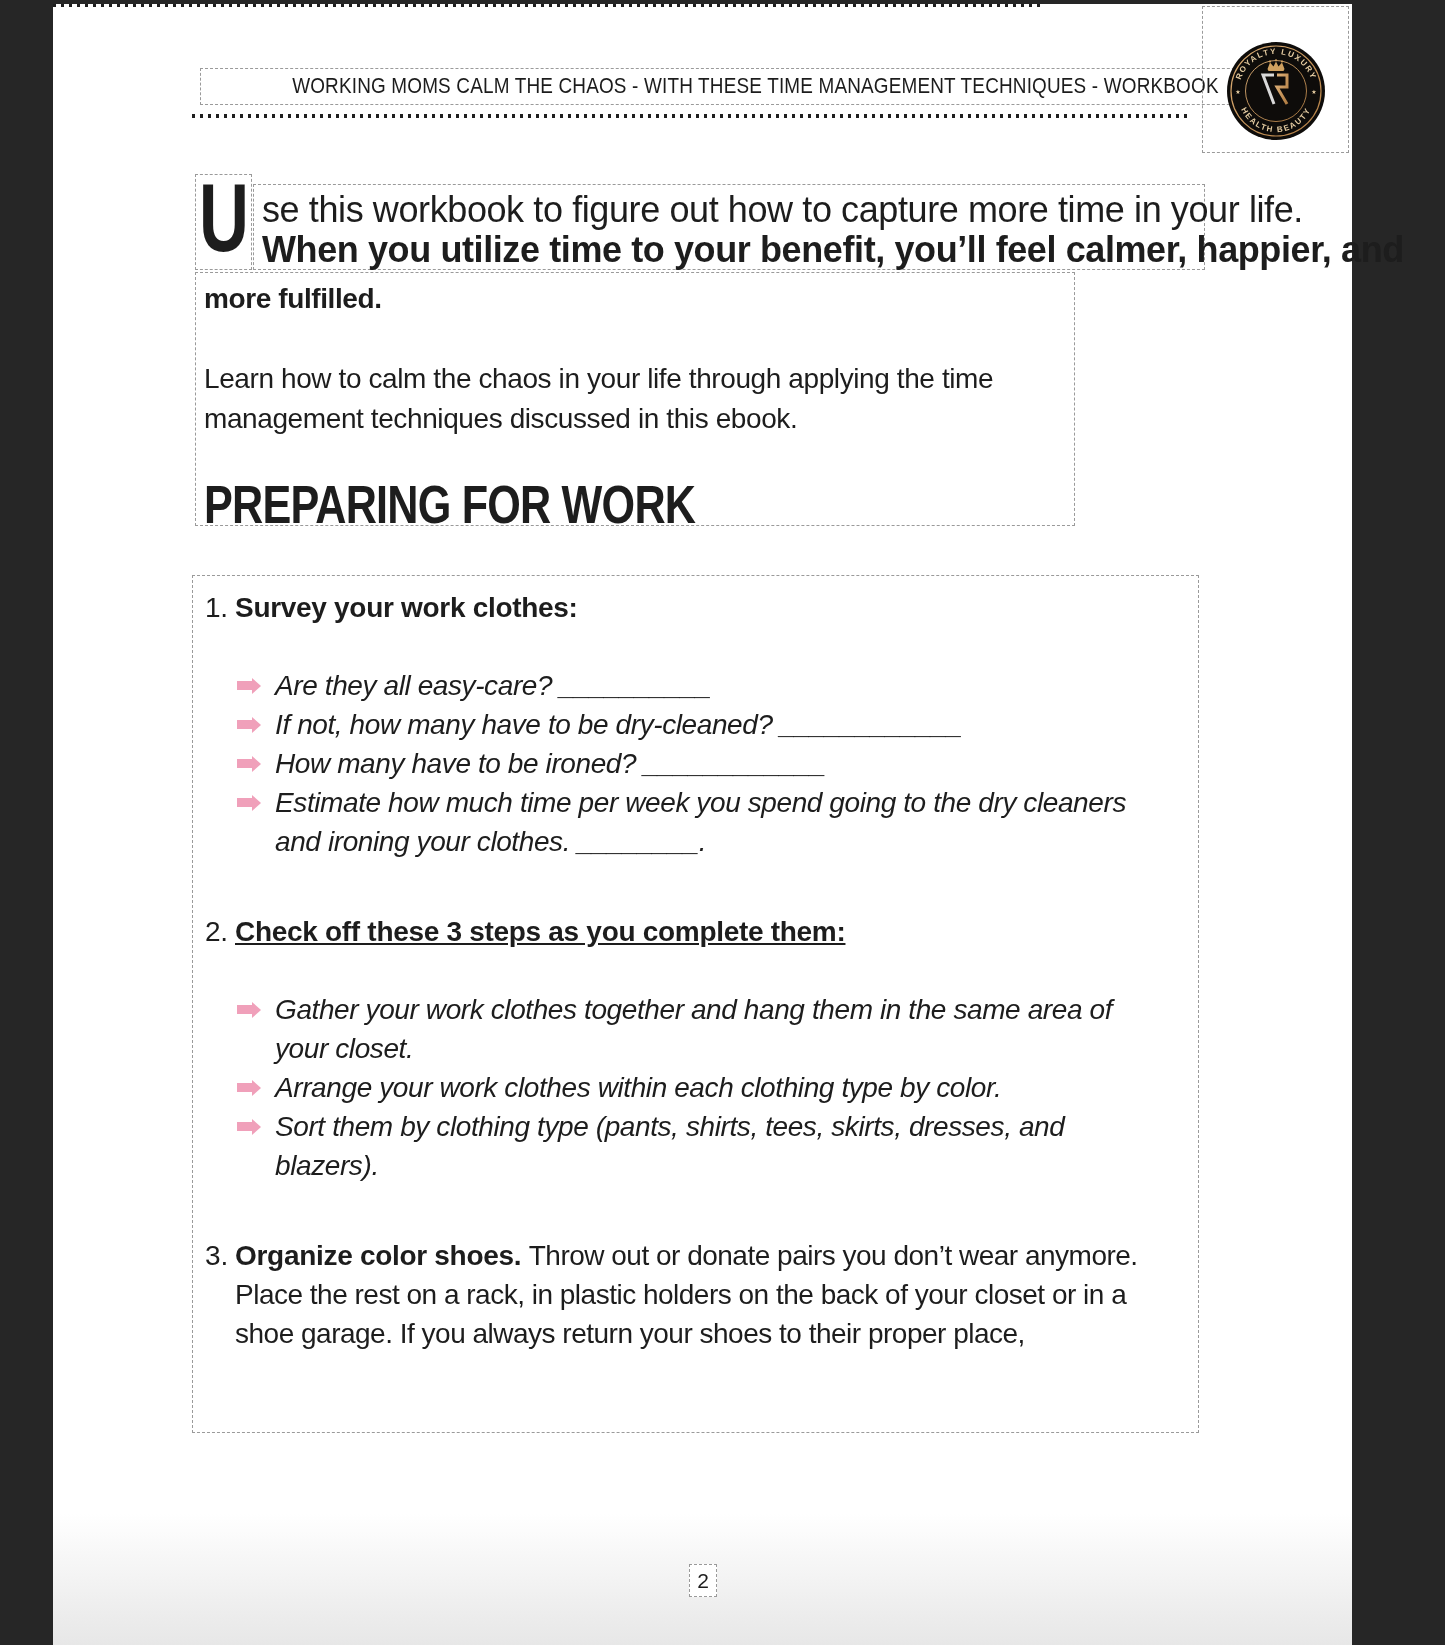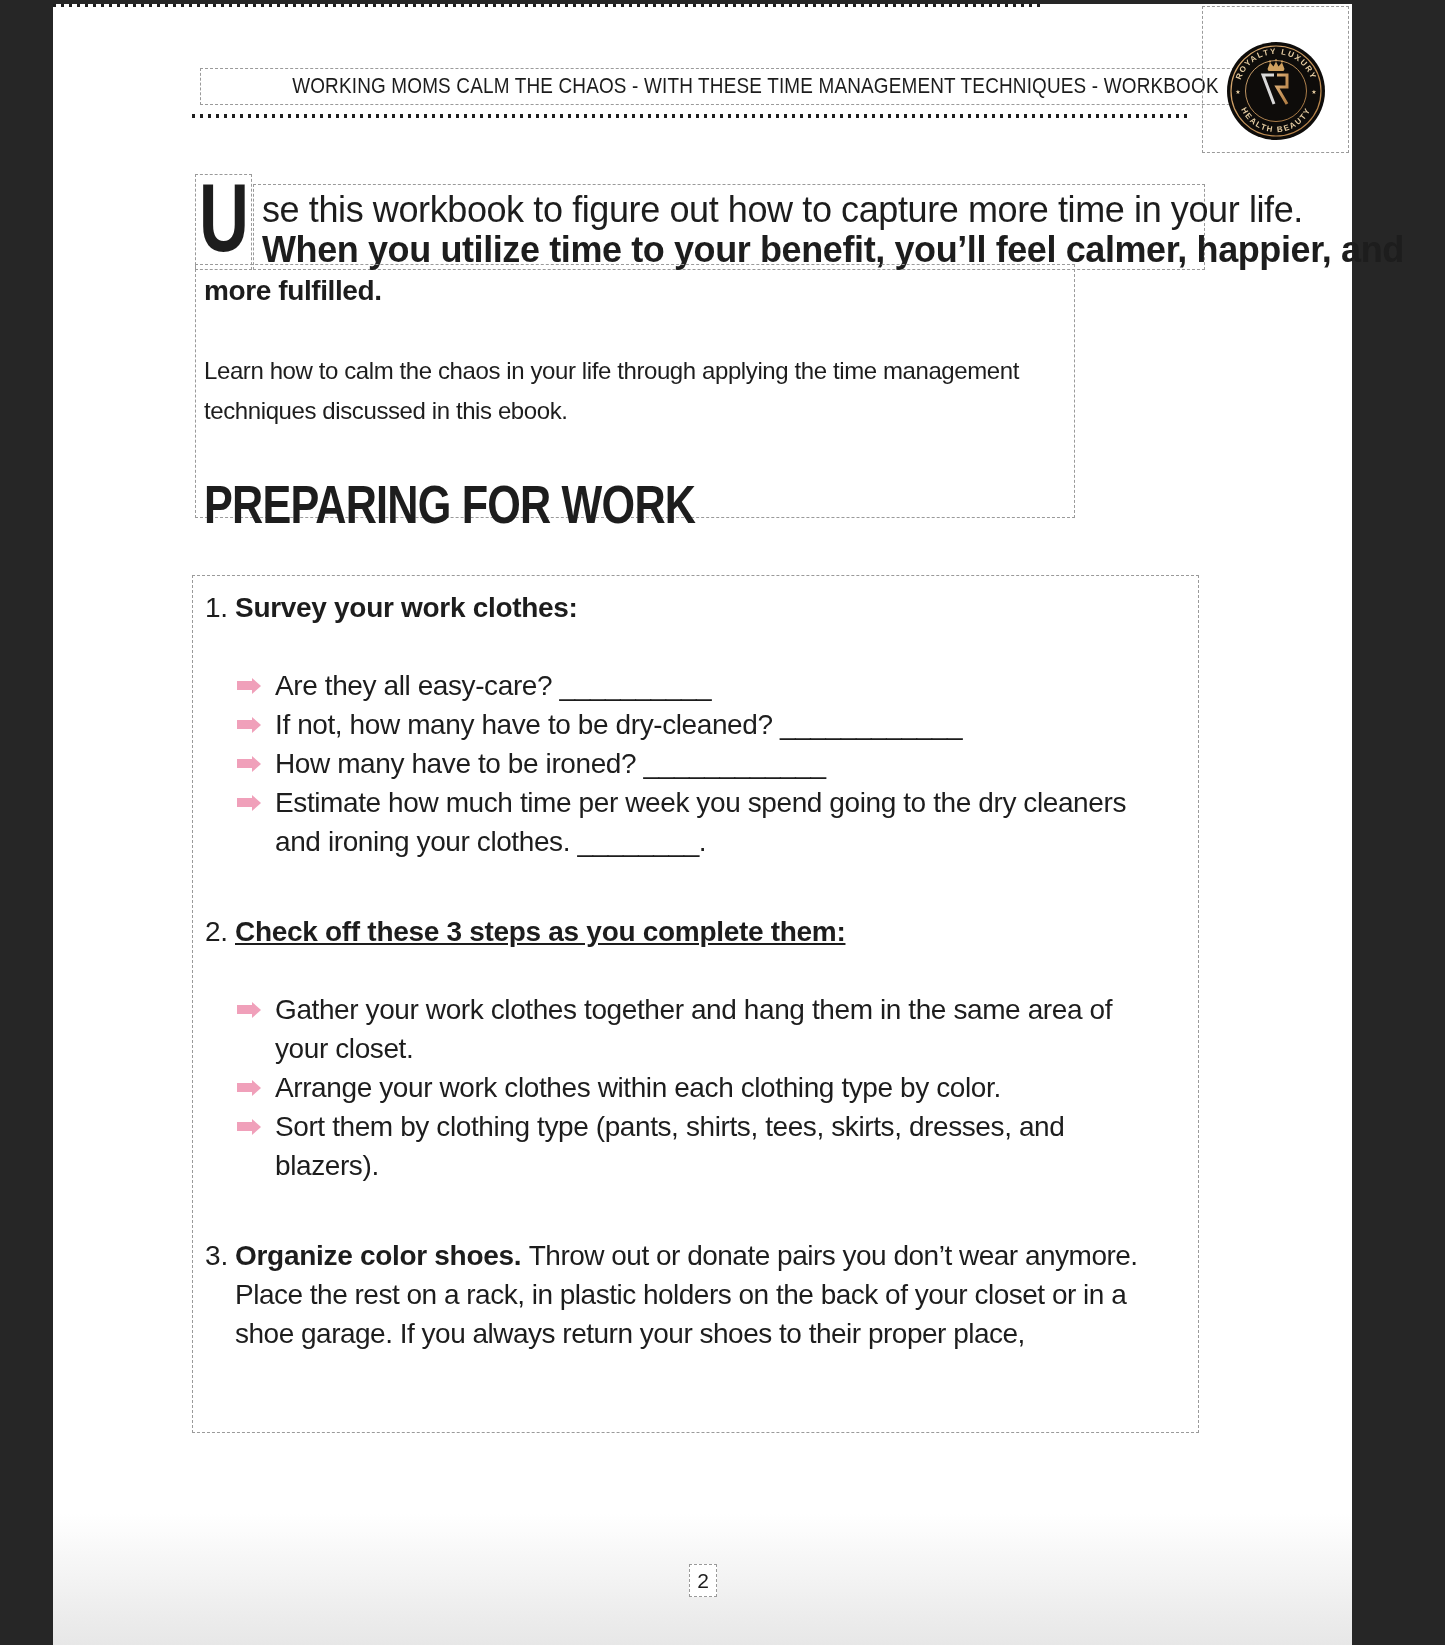--- a/index.html
+++ b/index.html
@@ -32,38 +32,38 @@
     display:flex;align-items:flex-start;justify-content:center;}
   .logo-box svg{margin-top:34px;}
 
   
   .dropcap-box{left:142px;top:170px;width:57px;height:96px;overflow:hidden;}
   .dropcap{font-size:96px;line-height:86px;font-weight:700;
     display:inline-block;transform:scaleX(.72);transform-origin:left top;margin-left:3px;}
   .introB{left:200px;top:180px;width:952px;height:86px;padding:5px 0 0 8px;}
   .introB .ln{font-size:36px;line-height:40px;letter-spacing:-.4px;white-space:nowrap;}
   .em{font-weight:700;letter-spacing:-.2px;}
-  .introC{left:142px;top:260px;width:880px;height:254px;padding:6px 0 0 8px;}
+  .introC{left:142px;top:268px;width:880px;height:254px;padding:6px 0 0 8px;}
   .introC .ln{font-size:28px;line-height:40px;letter-spacing:-.4px;}
-  .bodypara{font-size:24px;line-height:40px;letter-spacing:-.4px;
-    margin:40px 0 8px 0;width:860px;}
+  .bodypara{font-size:28px;line-height:40px;letter-spacing:-.4px;
+    margin:40px 0 0 0;width:860px;}
   h1.sechead{margin:36px 0 0 0;font-size:54px;line-height:58px;font-weight:700;
     letter-spacing:-1px;white-space:nowrap;
     display:inline-block;transform:scaleX(.8);transform-origin:left center;}
 
   
   .main-box{left:139px;top:571px;width:1007px;height:858px;padding:12px 14px 0 12px;}
   .list-item{margin-top:51px;}
   .list-item:first-child{margin-top:0;}
   .ihead{display:flex;font-size:28px;line-height:39px;letter-spacing:-.4px;}
   .ihead .num{flex:0 0 30px;font-weight:400;}
   .ihead .ht{font-weight:700;letter-spacing:-.3px;}
   .ihead .ht.indent2{text-decoration:underline;}
   ul.bullets{list-style:none;margin:39px 0 0 28px;padding:0;}
-  ul.bullets li{display:flex;}
+  ul.bullets li{display:flex;font-style:italic;}
   .bmark{flex:0 0 42px;}
   .arrow{display:inline-block;position:relative;width:15px;height:9px;
     background:#f0a0ba;margin-top:15px;margin-left:4px;}
   .arrow::after{content:"";position:absolute;left:15px;top:-3.5px;width:0;height:0;
     border-top:8px solid transparent;border-bottom:8px solid transparent;
     border-left:9px solid #f0a0ba;}
   .btext{flex:0 1 auto;max-width:890px;font-size:28px;line-height:39px;letter-spacing:-.4px;}
   .item3{display:flex;margin:51px 0 0 0;}
   .item3 .num{flex:0 0 30px;font-size:28px;line-height:39px;}
   .it3text{flex:0 1 auto;max-width:930px;font-size:28px;line-height:39px;letter-spacing:-.5px;}

